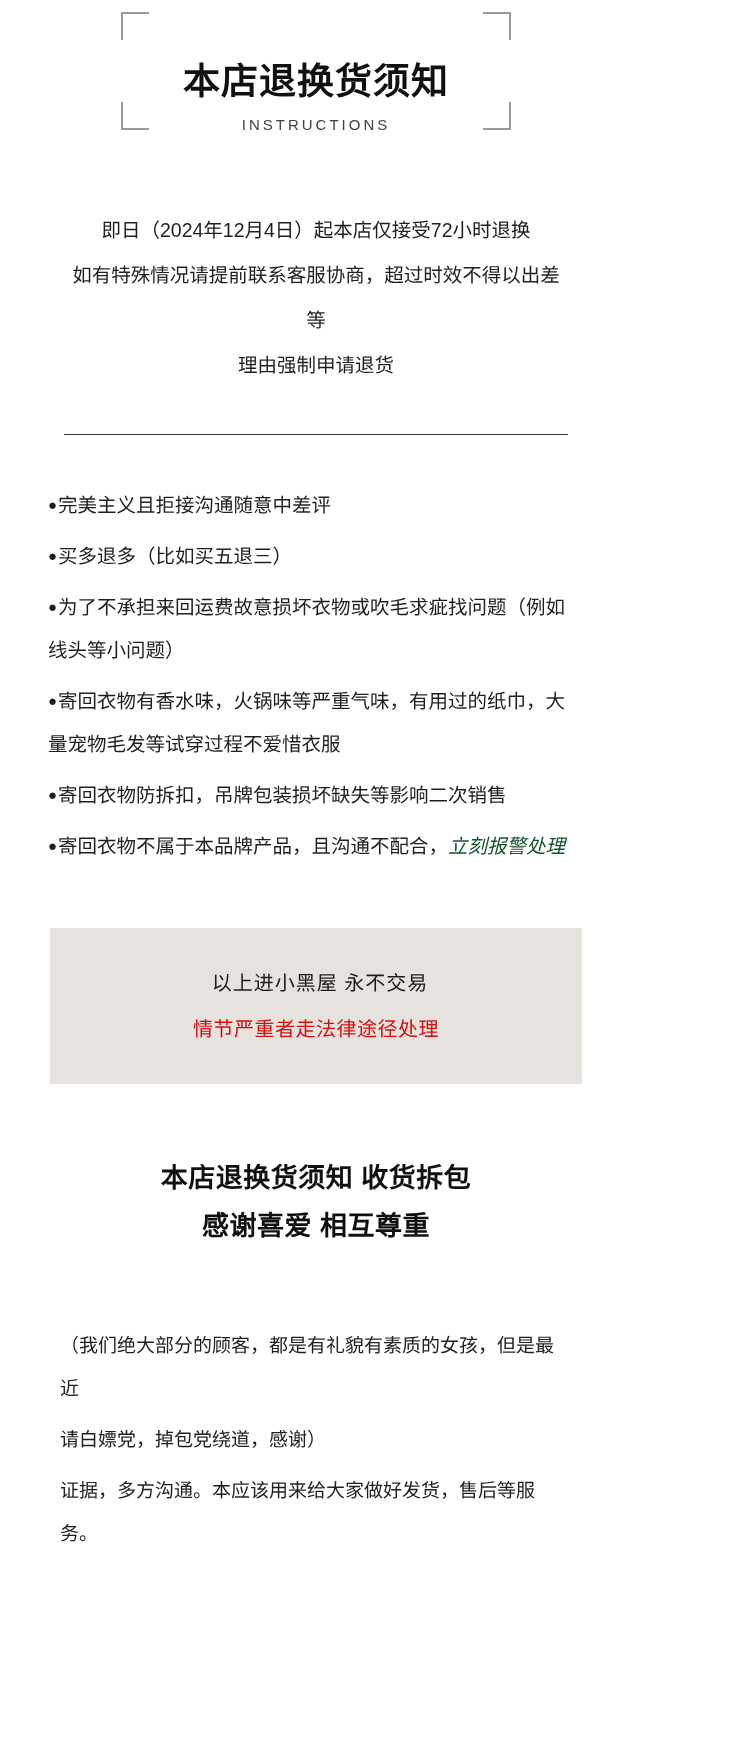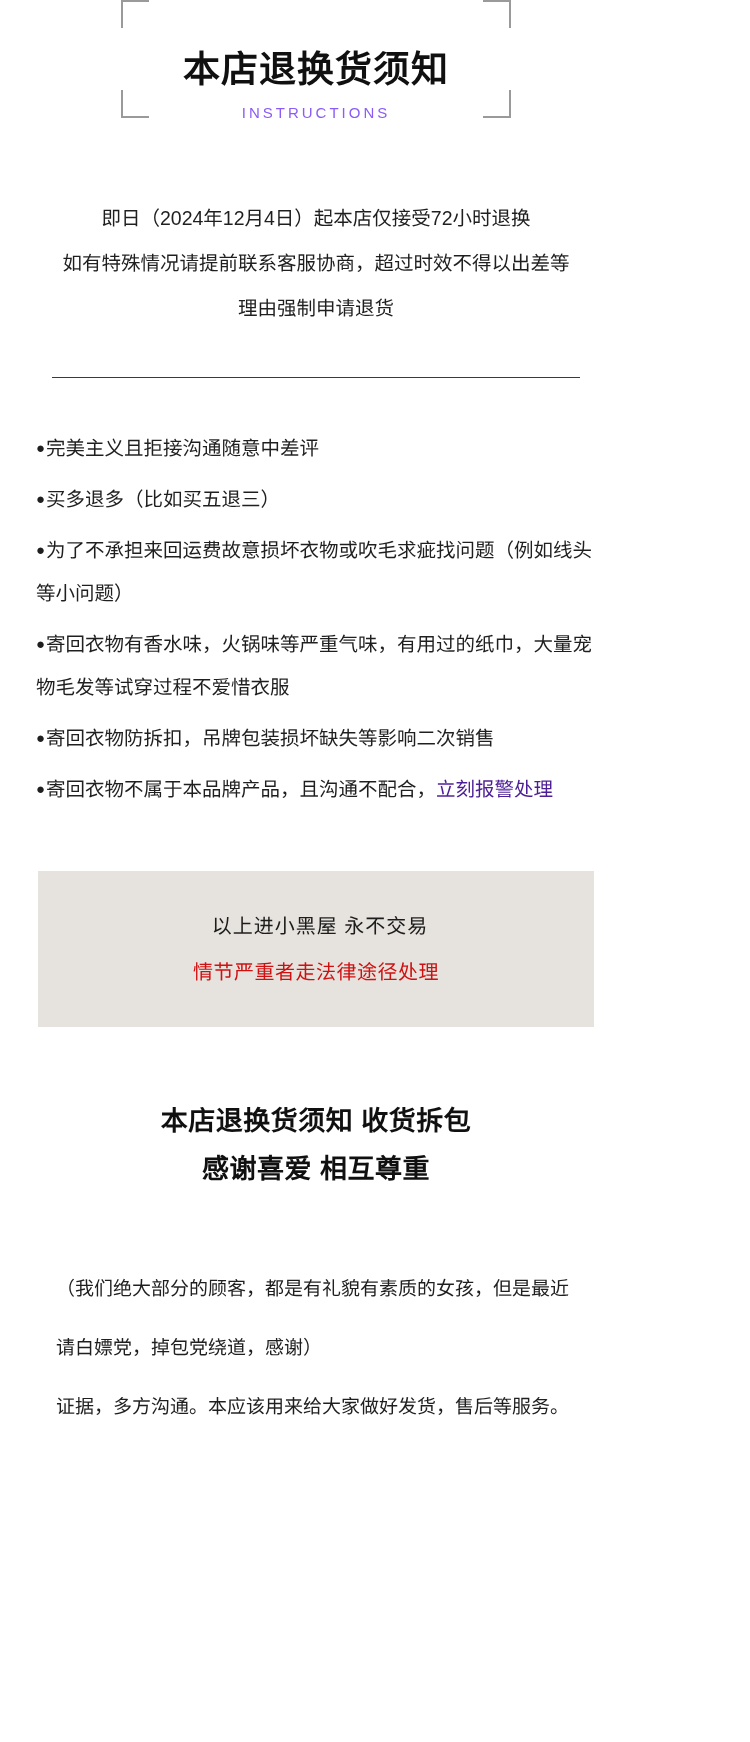--- a/index.html
+++ b/index.html
@@ -12,21 +12,21 @@
     min-height: 1742px;
     font-family: "Liberation Sans", "DejaVu Sans", sans-serif;
     color: #1a1a1a;
     -webkit-font-smoothing: antialiased;
   }
   .page {
     position: relative;
     width: 632px;
     min-height: 1742px;
     box-sizing: border-box;
-    padding: 0;
+    padding: 12px;
     background: #ffffff;
   }
 
   
   .header {
     position: relative;
     margin: 0 auto;
     padding-top: 48px;
     width: 390px;
     height: 118px;
@@ -51,21 +51,21 @@
     font-weight: bold;
     letter-spacing: 1px;
     line-height: 1.2;
     color: #101010;
     margin: 0;
   }
   .title-sub {
     margin-top: 12px;
     font-size: 15px;
     letter-spacing: 3px;
-    color: #8b5cf6;
+    color: #404040;
     font-weight: normal;
   }
 
   
   .intro {
     margin: 78px 56px 0 56px;
     text-align: center;
     font-size: 19.5px;
     line-height: 45px;
     color: #1f1f1f;
@@ -90,21 +90,22 @@
     display: block;
     margin-bottom: 7px;
     text-indent: 0;
   }
   .rule-item .dot {
     font-size: 15px;
     vertical-align: 2px;
     margin-right: 1px;
   }
   .rule-item .alert {
-    color: #4c1d95;
+    color: #14532d;
+    font-style: italic;
   }
 
   
   .notice {
     margin: 60px 38px 0 38px;
     background: #e6e2dd;
     padding: 38px 0 40px 0;
     text-align: center;
   }
   .notice-line1 {
@@ -135,21 +136,21 @@
   .statement div { margin: 0; }
 
   
   .footnote {
     margin: 74px 40px 0 40px;
     font-size: 19px;
     line-height: 43px;
     color: #1f1f1f;
     text-align: left;
   }
-  .footnote p { margin: 16px; }
+  .footnote p { margin: 8px; }
 </style>
 </head>
 <body>
 
 <div class="page">
 
   <div class="header">
     <span class="corner tl"></span>
     <span class="corner tr"></span>
     <span class="corner bl"></span>

